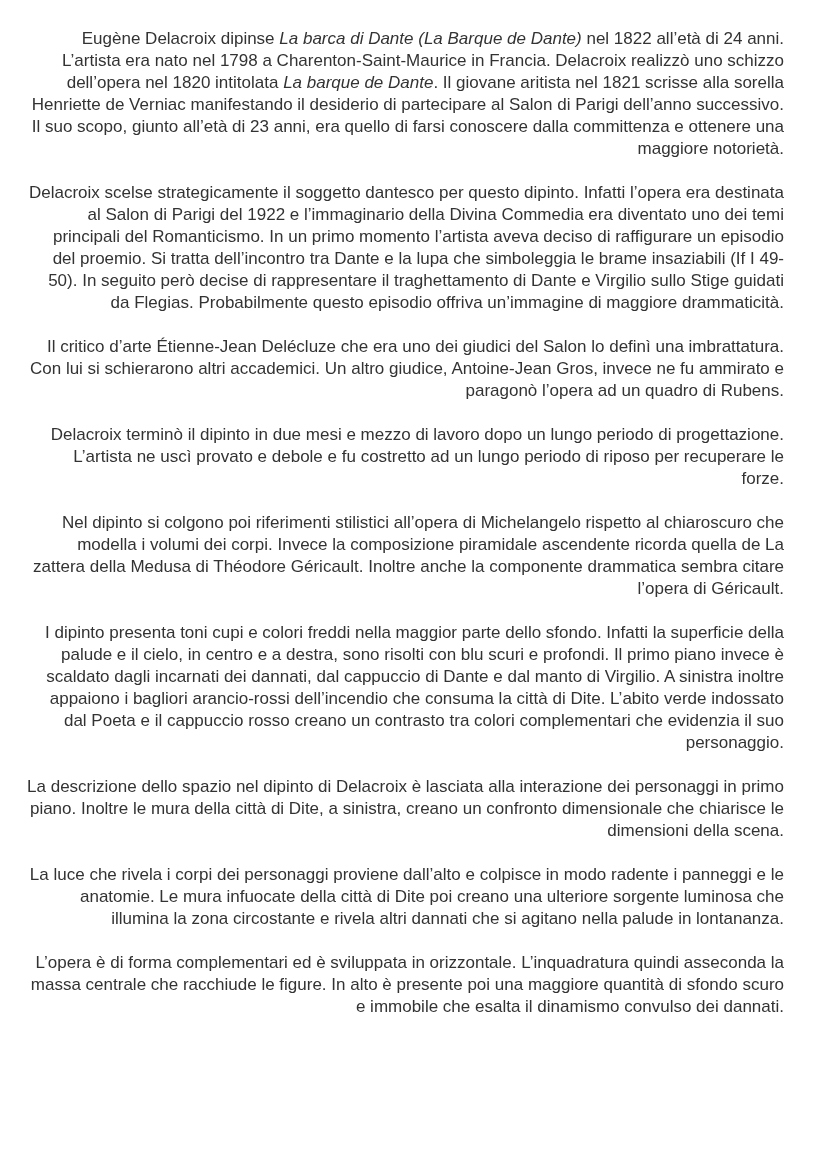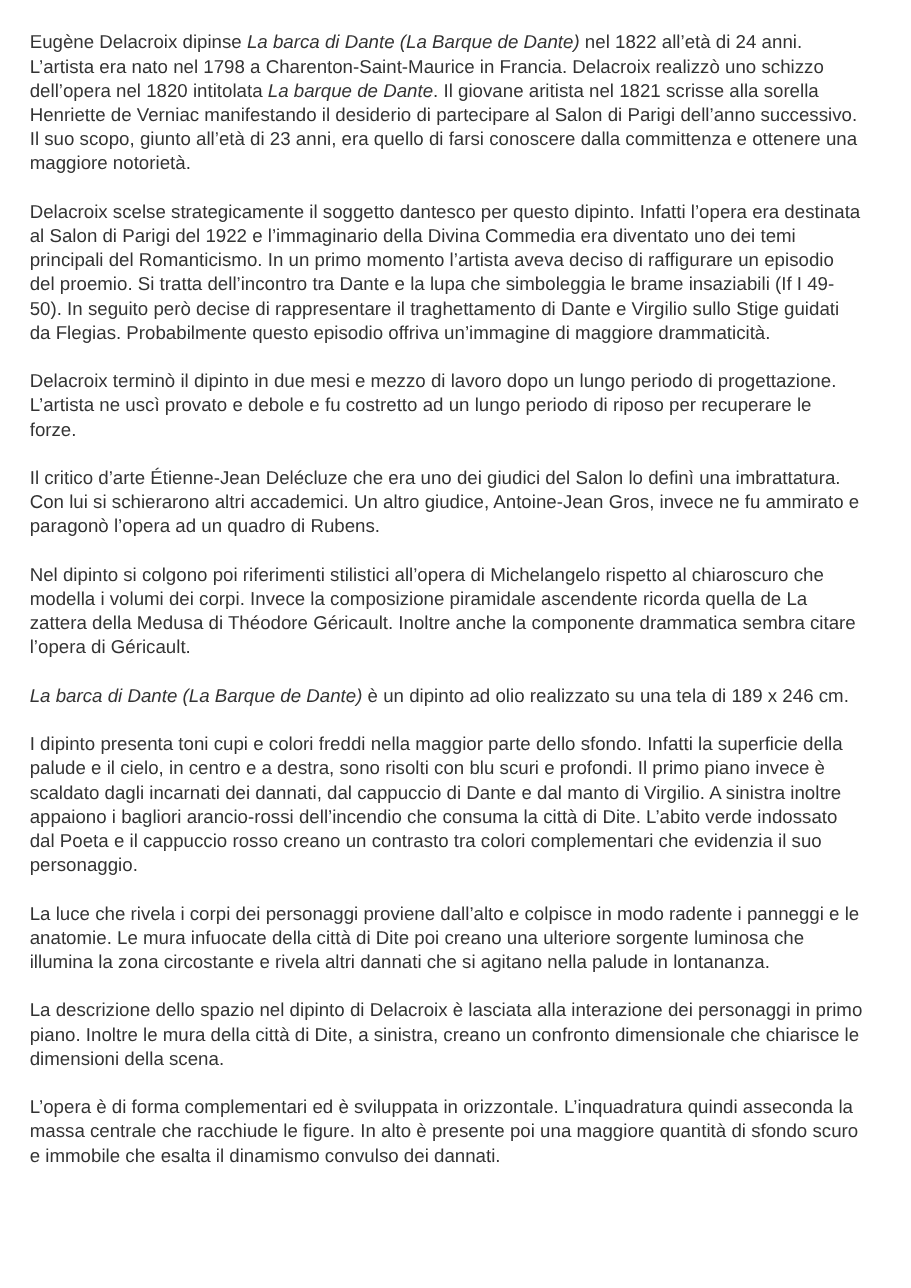--- a/index.html
+++ b/index.html
@@ -27,36 +27,35 @@
   .article {
     padding: 28px 22px 0 27px;
     width: 806px;
   }
   .article p {
     margin: 0 0 22px 0;
     font-size: 17px;
     line-height: 22px;
     letter-spacing: 0;
     color: var(--fg);
-    text-align: left;
+    text-align: right;
   }
   .article p em {
     font-style: italic;
   }
 </style>
 </head>
 <body>
 
 <div class="page">
   <article class="article">
 
   <p><span>Eugène Delacroix dipinse </span><em>La barca di Dante</em><span> </span><em>(La Barque de Dante)</em><span> nel 1822 all’età di 24 anni. L’artista era nato nel 1798 a Charenton-Saint-Maurice in Francia. Delacroix realizzò uno schizzo dell’opera nel 1820 intitolata </span><em>La barque de Dante</em><span>. Il giovane aritista nel 1821 scrisse alla sorella Henriette de Verniac manifestando il desiderio di partecipare al Salon di Parigi dell’anno successivo. Il suo scopo, giunto all’età di 23 anni, era quello di farsi conoscere dalla committenza e ottenere una maggiore notorietà.</span></p>
       <p><span>Delacroix scelse strategicamente il soggetto dantesco per questo dipinto. Infatti l’opera era destinata al Salon di Parigi del 1922 e l’immaginario della Divina Commedia era diventato uno dei temi principali del Romanticismo. In un primo momento l’artista aveva deciso di raffigurare un episodio del proemio. Si tratta dell’incontro tra Dante e la lupa che simboleggia le brame insaziabili (If I 49-50). In seguito però decise di rappresentare il traghettamento di Dante e Virgilio sullo Stige guidati da Flegias. Probabilmente questo episodio offriva un’immagine di maggiore drammaticità.</span></p>
+      <p><span>Il critico d’arte Étienne-Jean Delécluze che era uno dei giudici del Salon lo definì una imbrattatura. Con lui si schierarono altri accademici. Un altro giudice, Antoine-Jean Gros, invece ne fu ammirato e paragonò l’opera ad un quadro di Rubens.</span></p>
       <p><span>Delacroix terminò il dipinto in due mesi e mezzo di lavoro dopo un lungo periodo di progettazione. L’artista ne uscì provato e debole e fu costretto ad un lungo periodo di riposo per recuperare le forze.</span></p>
-      <p><span>Il critico d’arte Étienne-Jean Delécluze che era uno dei giudici del Salon lo definì una imbrattatura. Con lui si schierarono altri accademici. Un altro giudice, Antoine-Jean Gros, invece ne fu ammirato e paragonò l’opera ad un quadro di Rubens.</span></p>
       <p><span>Nel dipinto si colgono poi riferimenti stilistici all’opera di Michelangelo rispetto al chiaroscuro che modella i volumi dei corpi. Invece la composizione piramidale ascendente ricorda quella de La zattera della Medusa di Théodore Géricault. Inoltre anche la componente drammatica sembra citare l’opera di Géricault.</span></p>
-      <p><em>La barca di Dante</em><span> </span><em>(La Barque de Dante)</em><span> è un dipinto ad olio realizzato su una tela di 189 x 246 cm.</span></p>
       <p><span>I dipinto presenta toni cupi e colori freddi nella maggior parte dello sfondo. Infatti la superficie della palude e il cielo, in centro e a destra, sono risolti con blu scuri e profondi. Il primo piano invece è scaldato dagli incarnati dei dannati, dal cappuccio di Dante e dal manto di Virgilio. A sinistra inoltre appaiono i bagliori arancio-rossi dell’incendio che consuma la città di Dite. L’abito verde indossato dal Poeta e il cappuccio rosso creano un contrasto tra colori complementari che evidenzia il suo personaggio.</span></p>
+      <p><span>La descrizione dello spazio nel dipinto di Delacroix è lasciata alla interazione dei personaggi in primo piano. Inoltre le mura della città di Dite, a sinistra, creano un confronto dimensionale che chiarisce le dimensioni della scena.</span></p>
       <p><span>La luce che rivela i corpi dei personaggi proviene dall’alto e colpisce in modo radente i panneggi e le anatomie. Le mura infuocate della città di Dite poi creano una ulteriore sorgente luminosa che illumina la zona circostante e rivela altri dannati che si agitano nella palude in lontananza.</span></p>
-      <p><span>La descrizione dello spazio nel dipinto di Delacroix è lasciata alla interazione dei personaggi in primo piano. Inoltre le mura della città di Dite, a sinistra, creano un confronto dimensionale che chiarisce le dimensioni della scena.</span></p>
       <p><span>L’opera è di forma complementari ed è sviluppata in orizzontale. L’inquadratura quindi asseconda la massa centrale che racchiude le figure. In alto è presente poi una maggiore quantità di sfondo scuro e immobile che esalta il dinamismo convulso dei dannati.</span></p>
     </article>
 </div>
 
 </body></html>

